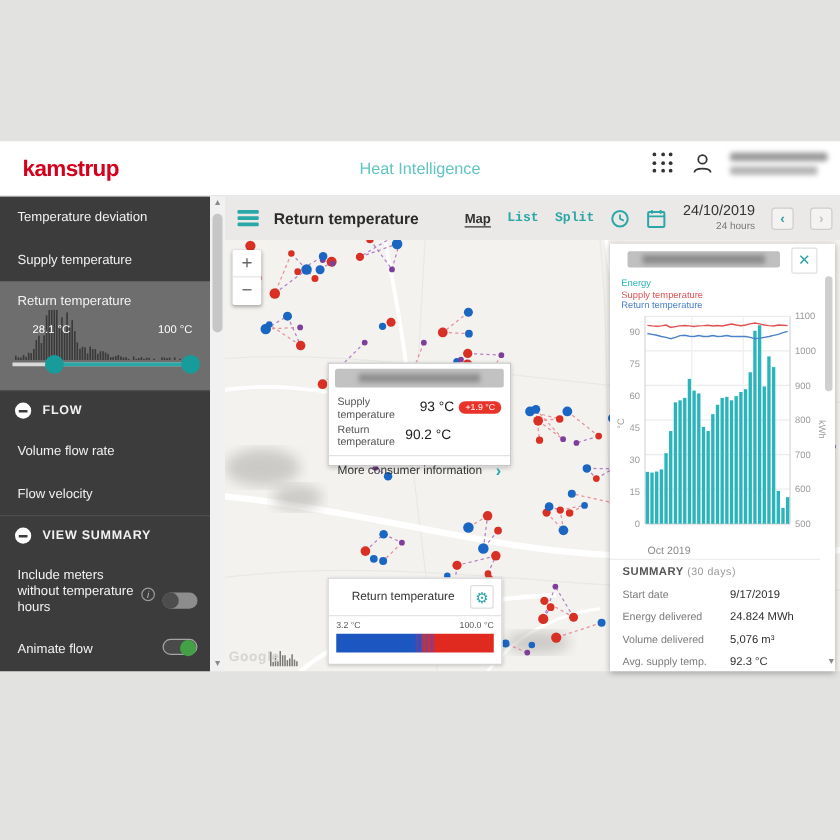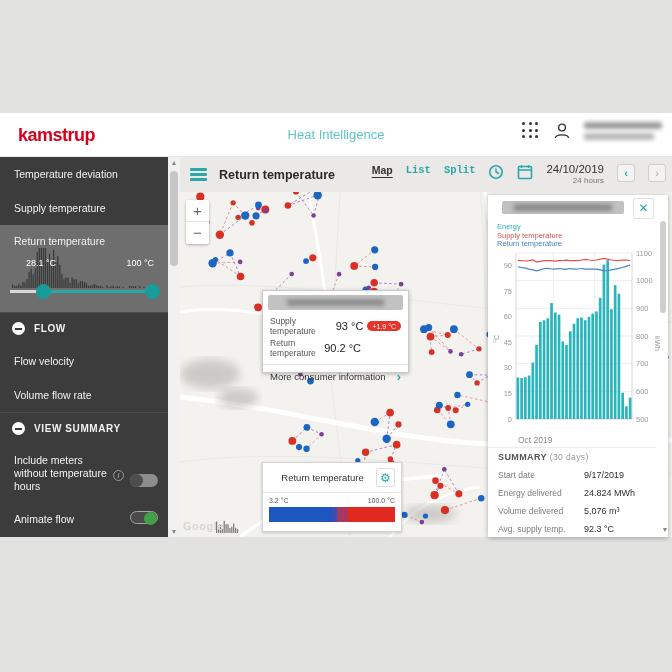--- a/index.html
+++ b/index.html
@@ -46,21 +46,21 @@
   .sb-scroll { position:absolute; left:168px; top:157px; width:12px; height:380px; background:#f1f1f1; z-index:21; }
   .sb-scroll .thumb { position:absolute; left:2px; top:14px; width:8px; height:95px; background:#c6c6c6; border-radius:4px; }
   .arr { position:absolute; left:0; width:12px; font-size:7px; color:#8a8a8a; text-align:center; }
 
   
   .toolbar { position:absolute; left:180px; top:157px; width:492px; height:35px; background:#eae9e7; z-index:20;
              display:flex; align-items:center; }
   .burger { margin-left:10px; width:17px; cursor:pointer; }
   .burger i { display:block; height:2.5px; background:#2aa7a7; margin:2.6px 0; border-radius:1px; }
   .tb-title { margin-left:12px; font-size:12.5px; font-weight:bold; color:#2b2b2b; }
-  .tb-right { margin-left:auto; display:flex; align-items:flex-start; gap:13px; padding-right:6px; }
+  .tb-right { margin-left:auto; display:flex; align-items:center; gap:13px; padding-right:6px; }
   .tab { font-size:10.5px; font-weight:bold; cursor:pointer; }
   .tab.active { color:#333; text-decoration:underline; text-underline-offset:3px; }
   .tab.link { color:#2aa7a7;font-family:Liberation Mono, monospace; }
   .tb-icon { width:16px; height:16px; stroke:#2aa7a7; fill:none; cursor:pointer; }
   .date-wrap { text-align:right; line-height:11px; }
   .date-txt { font-size:11.5px; font-weight:normal; color:#333; }
   .date-sub { font-size:8px; color:#777; }
   .nav-btn { width:18px; height:18px; border:1px solid #cfcecc; border-radius:3px; background:#f4f3f1;
              font-size:11px; font-weight:bold; text-align:center; line-height:16px; cursor:pointer; }
   .nav-prev { color:#2aa7a7; } .nav-next { color:#c2c1bf; }
@@ -223,22 +223,22 @@
       <div class="sl-track">
         <div class="sl-fill"></div>
         <div class="sl-knob" style="left:26px"></div>
         <div class="sl-knob" style="left:135px"></div>
       </div>
     </div>
     <div class="sec-head sec-split">
       <span class="minus-icon"></span>
       <span>FLOW</span>
     </div>
+    <div class="side-item">Volume flow rate</div>
     <div class="side-item">Flow velocity</div>
-    <div class="side-item">Volume flow rate</div>
     <div class="sec-head sec-split">
       <span class="minus-icon"></span>
       <span>VIEW SUMMARY</span>
     </div>
     <div class="opt-row">
       <div class="opt-text">Include meters without temperature hours</div>
       <span class="info-icon">i</span>
       <div class="toggle" style="top:30px">
           <div class="knob"></div>
         </div>

